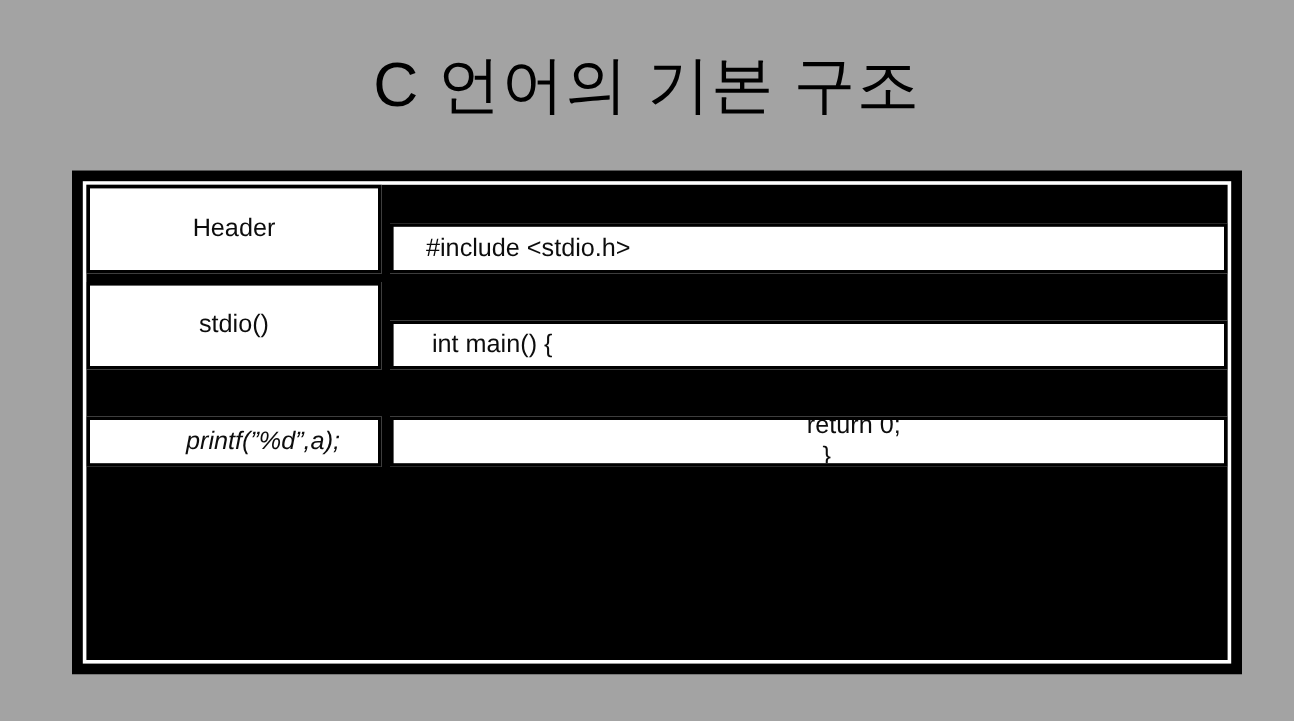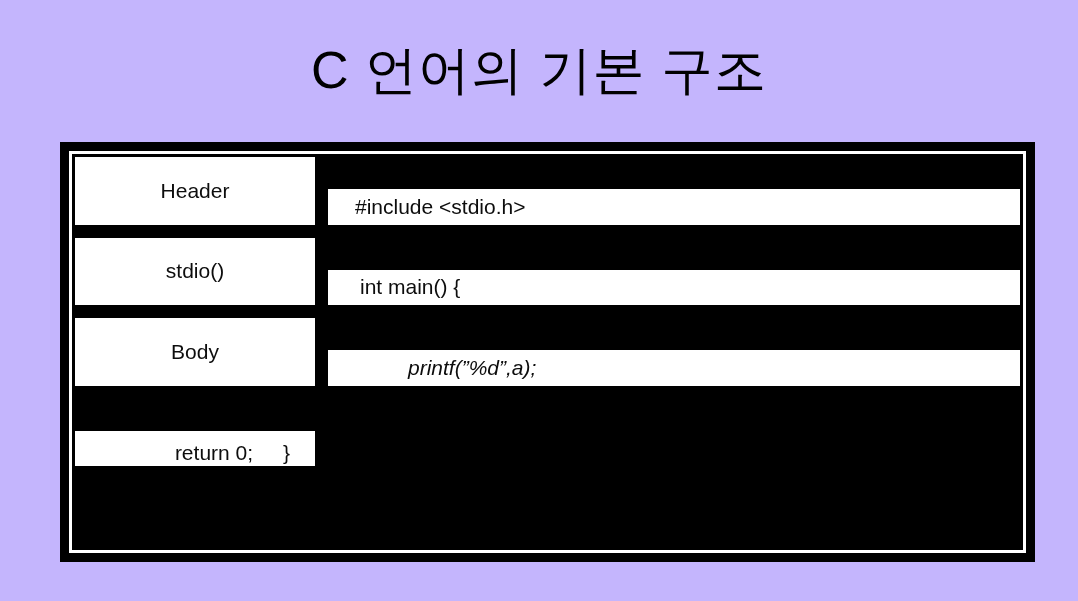--- a/index.html
+++ b/index.html
@@ -3,21 +3,21 @@
 <meta charset="utf-8">
 <style>
   * { margin: 0; padding: 0; box-sizing: border-box; }
   html, body {
     width: 1078px; height: 601px;
     background: #ffffff;
     font-family: "Liberation Sans", "DejaVu Sans", sans-serif;
     color: #0d0d0d;
     overflow: hidden;
   }
-  .slide { position: relative; width: 1078px; height: 601px; background: #c4b5fd; }
+  .slide { position: relative; width: 1078px; height: 601px; background: #a3a3a3; }
 
   .slide-title {
     position: absolute;
     top: 36px; left: 0; width: 100%;
     text-align: center;
     font-size: 52px;
     font-weight: 400;
     letter-spacing: 1px;
     color: #000000;
     white-space: nowrap;
@@ -51,22 +51,22 @@
   .label-cell { justify-content: center; text-align: center; }
   .code-cell  { justify-content: flex-start; white-space: pre; margin-top: 32px; }
 
   
   .indent-include { padding-left: 27px; }
   .indent-main    { padding-left: 32px; }
   .indent-var     { padding-left: 77px; }
   .indent-body    { padding-left: 80px; font-style: italic; }
 
   .code-multiline {
-    flex-direction: row;
-    align-items: flex-end;
+    flex-direction: column;
+    align-items: center;
     justify-content: center;
   }
   .code-multiline .line1 { padding-left: 75px; display: block; }
   .code-multiline .line2 { padding-left: 30px; display: block; }
 </style>
 </head>
 <body>
 
 <div class="slide">
 
@@ -83,23 +83,20 @@
       </div>
 
       <div class="cell label-cell">
         <span>stdio()</span>
       </div>
       <div class="cell code-cell indent-main">
         <span>int main() {</span>
       </div>
 
 
-      <div class="cell label-cell">
-        <span>Body</span>
-      </div>
       <div class="cell code-cell indent-body">
         <span>printf(”%d”,a);</span>
       </div>
 
       <div class="cell code-cell code-multiline">
         <span class="line1">return 0;</span>
         <span class="line2">}</span>
       </div>
 
     </div>

